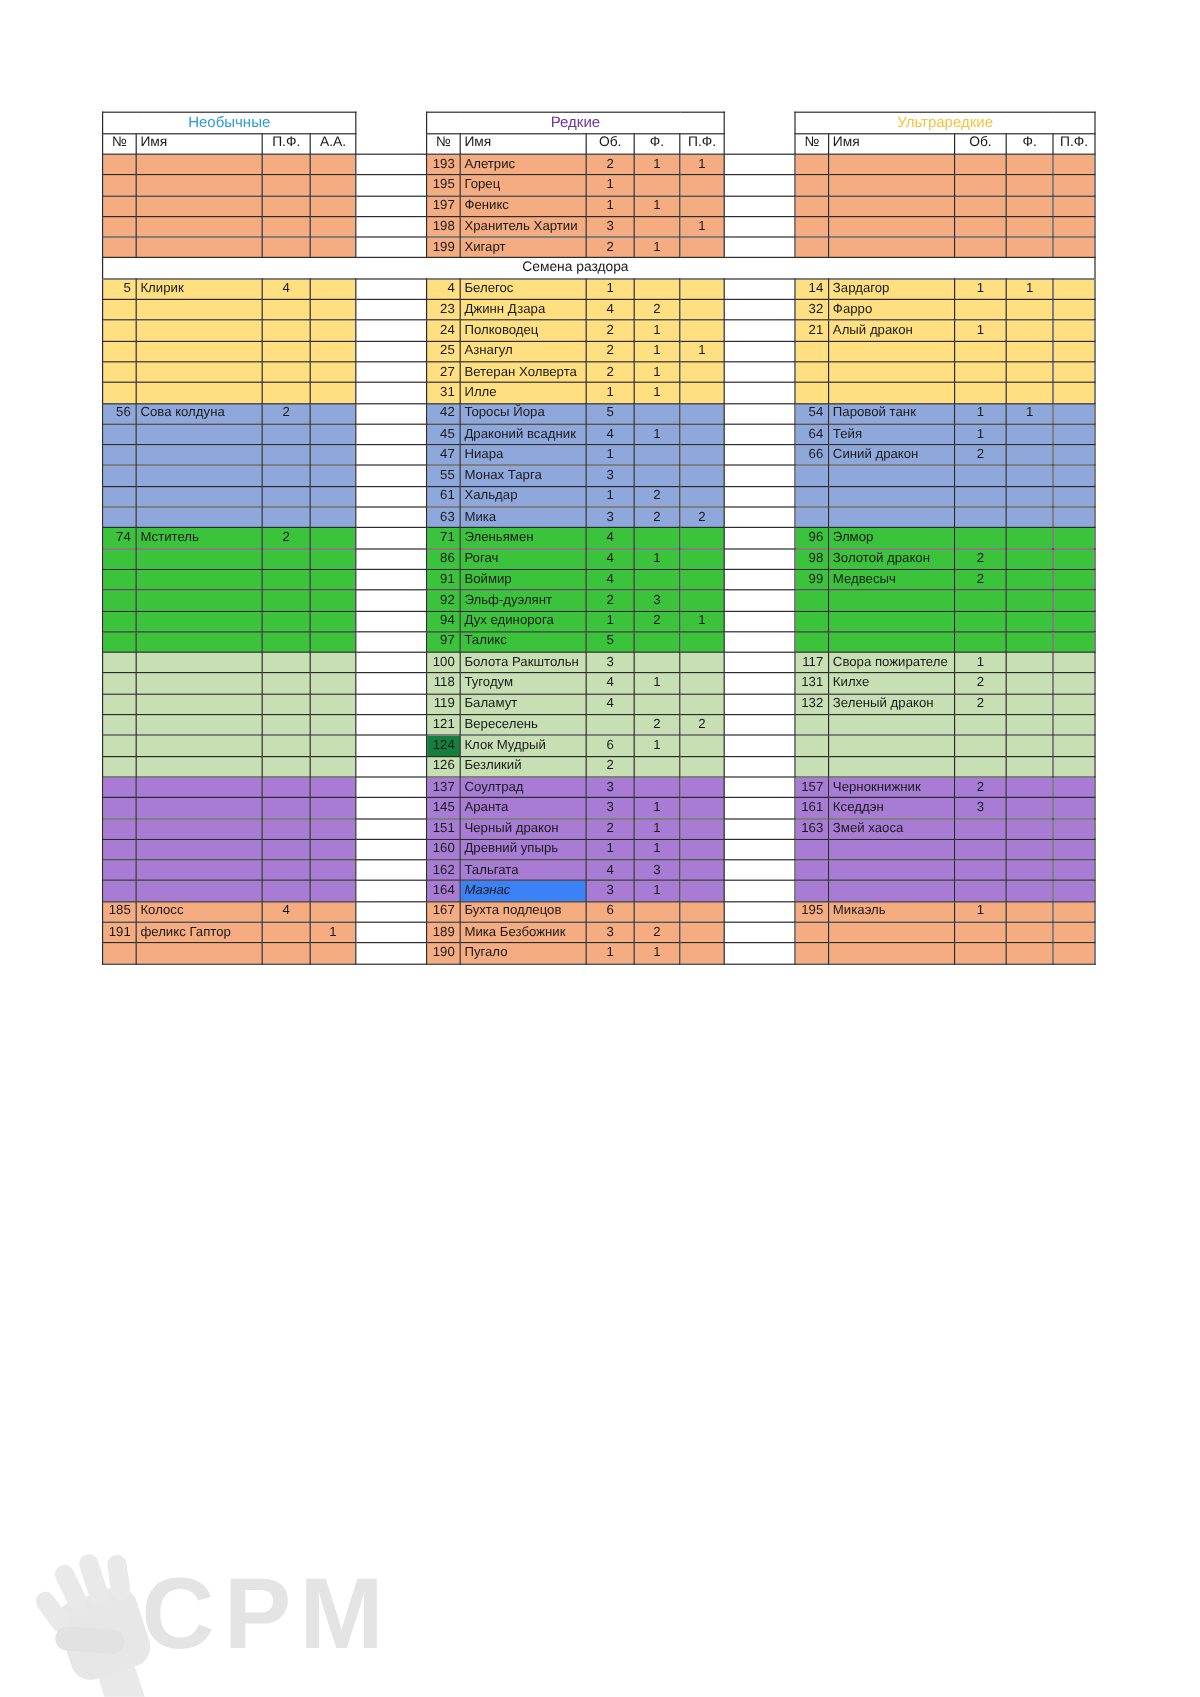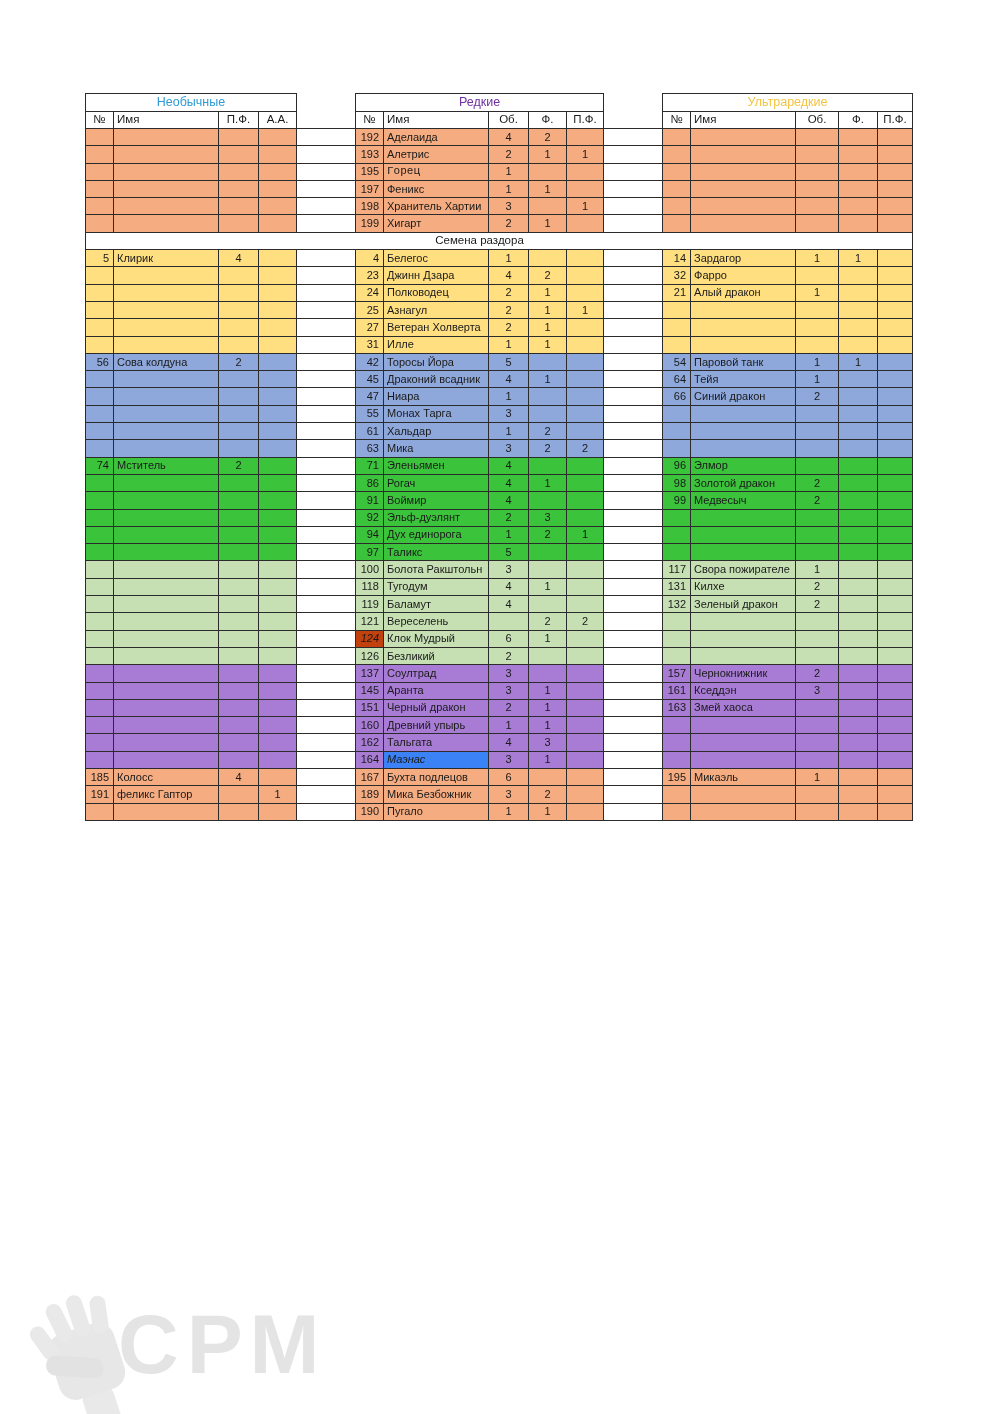--- a/index.html
+++ b/index.html
@@ -82,58 +82,40 @@
         <td class="h">П.Ф.</td>
       </tr>
     </tbody>
     <tbody id="data-rows">
         <tr>
           <td class="num" style="background: rgb(244, 172, 128);"></td>
           <td class="name" style="background: rgb(244, 172, 128);"></td>
           <td class="val" style="background: rgb(244, 172, 128);"></td>
           <td class="val" style="background: rgb(244, 172, 128);"></td>
           <td class="gap"></td>
-          <td class="num" style="background: rgb(244, 172, 128);">192</td>
-          <td class="name" style="background: rgb(244, 172, 128);">Аделаида</td>
-          <td class="val" style="background: rgb(244, 172, 128);">4</td>
-          <td class="val" style="background: rgb(244, 172, 128);">2</td>
-          <td class="val" style="background: rgb(244, 172, 128);"></td>
-          <td class="gap"></td>
-          <td class="num" style="background: rgb(244, 172, 128);"></td>
-          <td class="name" style="background: rgb(244, 172, 128);"></td>
-          <td class="val" style="background: rgb(244, 172, 128);"></td>
-          <td class="val" style="background: rgb(244, 172, 128);"></td>
-          <td class="val" style="background: rgb(244, 172, 128);"></td>
-        </tr>
-        <tr>
-          <td class="num" style="background: rgb(244, 172, 128);"></td>
-          <td class="name" style="background: rgb(244, 172, 128);"></td>
-          <td class="val" style="background: rgb(244, 172, 128);"></td>
-          <td class="val" style="background: rgb(244, 172, 128);"></td>
-          <td class="gap"></td>
           <td class="num" style="background: rgb(244, 172, 128);">193</td>
           <td class="name" style="background: rgb(244, 172, 128);">Алетрис</td>
           <td class="val" style="background: rgb(244, 172, 128);">2</td>
           <td class="val" style="background: rgb(244, 172, 128);">1</td>
           <td class="val" style="background: rgb(244, 172, 128);">1</td>
           <td class="gap"></td>
           <td class="num" style="background: rgb(244, 172, 128);"></td>
           <td class="name" style="background: rgb(244, 172, 128);"></td>
           <td class="val" style="background: rgb(244, 172, 128);"></td>
           <td class="val" style="background: rgb(244, 172, 128);"></td>
           <td class="val" style="background: rgb(244, 172, 128);"></td>
         </tr>
         <tr>
           <td class="num" style="background: rgb(244, 172, 128);"></td>
           <td class="name" style="background: rgb(244, 172, 128);"></td>
           <td class="val" style="background: rgb(244, 172, 128);"></td>
           <td class="val" style="background: rgb(244, 172, 128);"></td>
           <td class="gap"></td>
           <td class="num" style="background: rgb(244, 172, 128);">195</td>
-          <td class="name" style="background: rgb(244, 172, 128); font-family: Liberation Mono, monospace;">Горец</td>
+          <td class="name" style="background: rgb(244, 172, 128);">Горец</td>
           <td class="val" style="background: rgb(244, 172, 128);">1</td>
           <td class="val" style="background: rgb(244, 172, 128);"></td>
           <td class="val" style="background: rgb(244, 172, 128);"></td>
           <td class="gap"></td>
           <td class="num" style="background: rgb(244, 172, 128);"></td>
           <td class="name" style="background: rgb(244, 172, 128);"></td>
           <td class="val" style="background: rgb(244, 172, 128);"></td>
           <td class="val" style="background: rgb(244, 172, 128);"></td>
           <td class="val" style="background: rgb(244, 172, 128);"></td>
         </tr>
@@ -591,21 +573,21 @@
           <td class="val" style="background: rgb(198, 224, 180);"></td>
           <td class="val" style="background: rgb(198, 224, 180);"></td>
           <td class="val" style="background: rgb(198, 224, 180);"></td>
         </tr>
         <tr>
           <td class="num" style="background: rgb(198, 224, 180);"></td>
           <td class="name" style="background: rgb(198, 224, 180);"></td>
           <td class="val" style="background: rgb(198, 224, 180);"></td>
           <td class="val" style="background: rgb(198, 224, 180);"></td>
           <td class="gap"></td>
-          <td class="num" style="background: #c2410c; font-style: italic;">124</td>
+          <td class="num" style="background: #15803d;">124</td>
           <td class="name" style="background: rgb(198, 224, 180);">Клок Мудрый</td>
           <td class="val" style="background: rgb(198, 224, 180);">6</td>
           <td class="val" style="background: rgb(198, 224, 180);">1</td>
           <td class="val" style="background: rgb(198, 224, 180);"></td>
           <td class="gap"></td>
           <td class="num" style="background: rgb(198, 224, 180);"></td>
           <td class="name" style="background: rgb(198, 224, 180);"></td>
           <td class="val" style="background: rgb(198, 224, 180);"></td>
           <td class="val" style="background: rgb(198, 224, 180);"></td>
           <td class="val" style="background: rgb(198, 224, 180);"></td>

